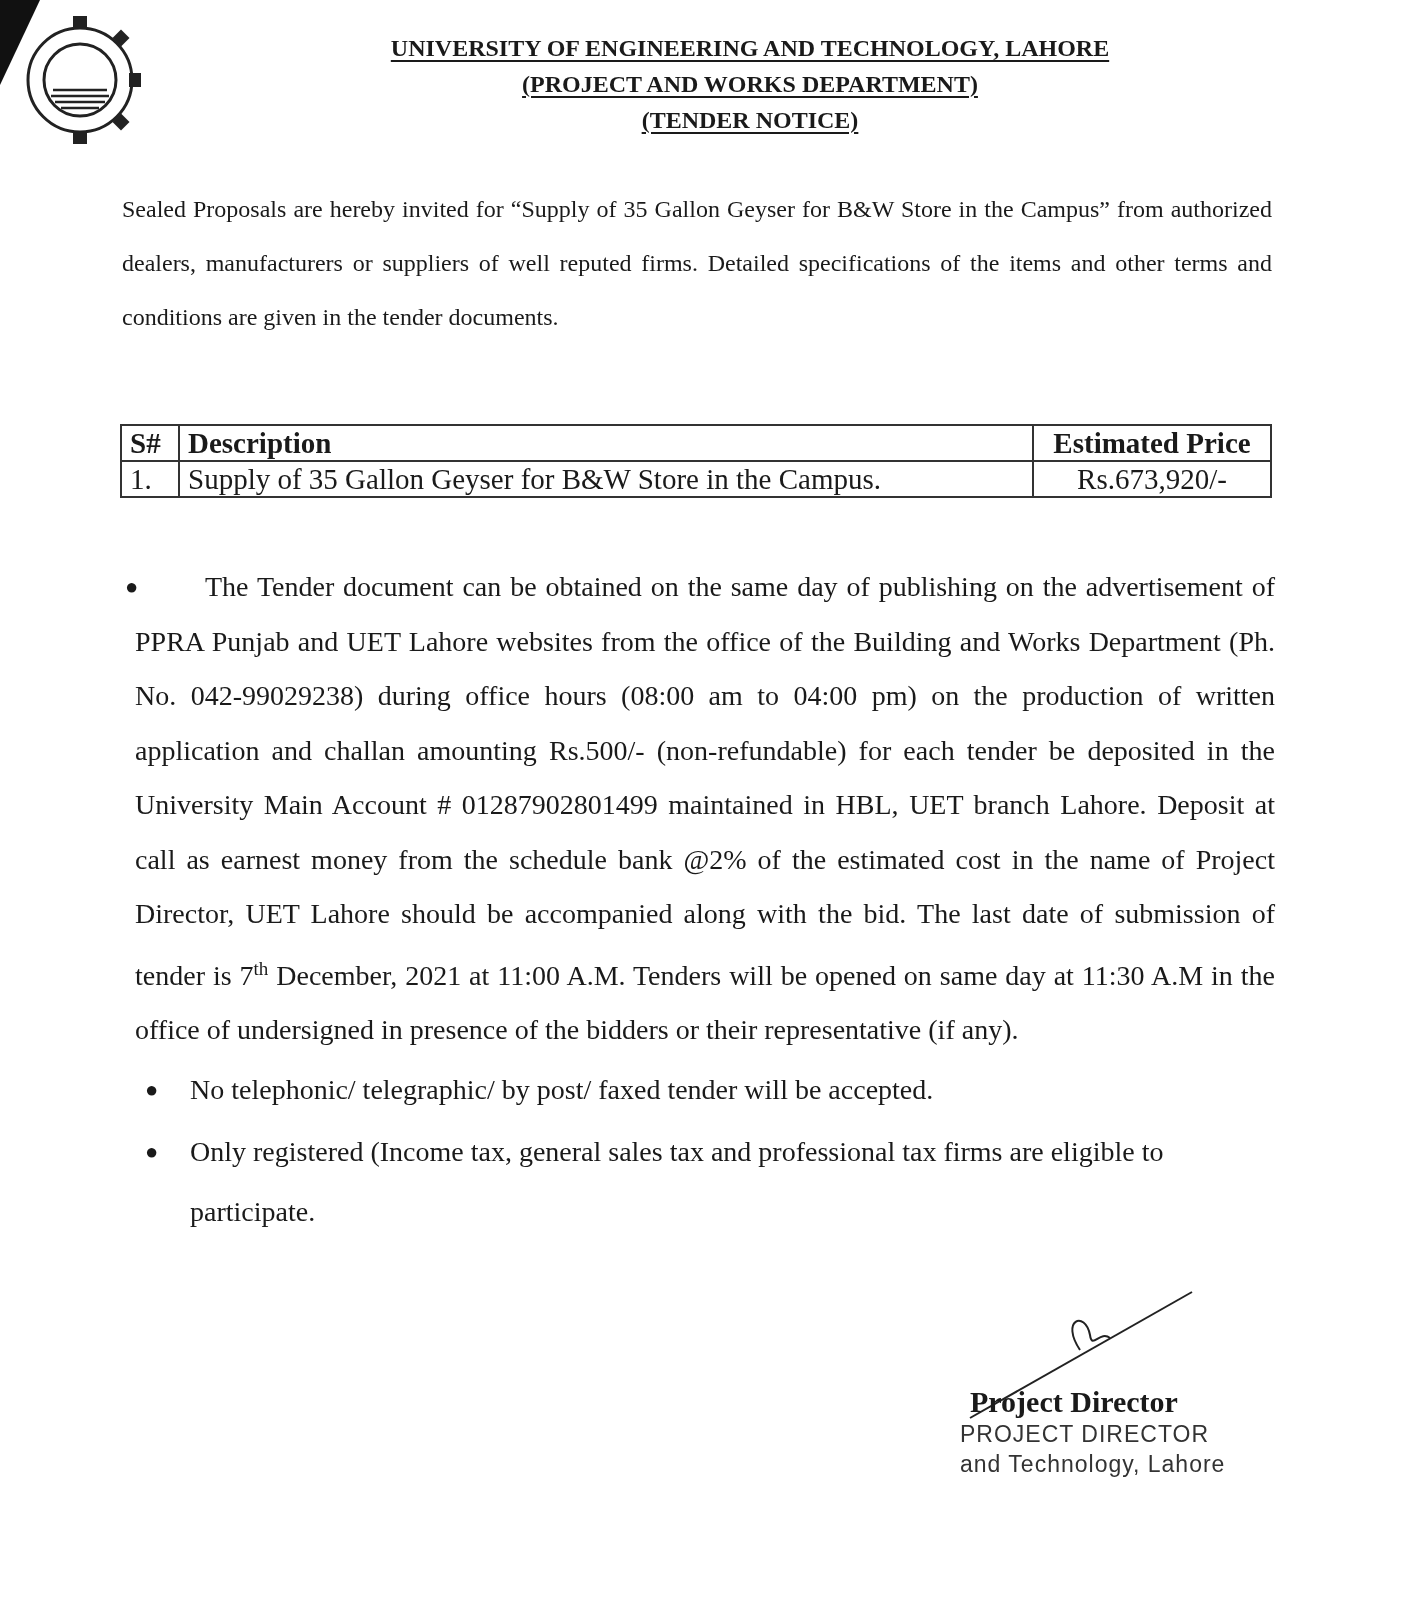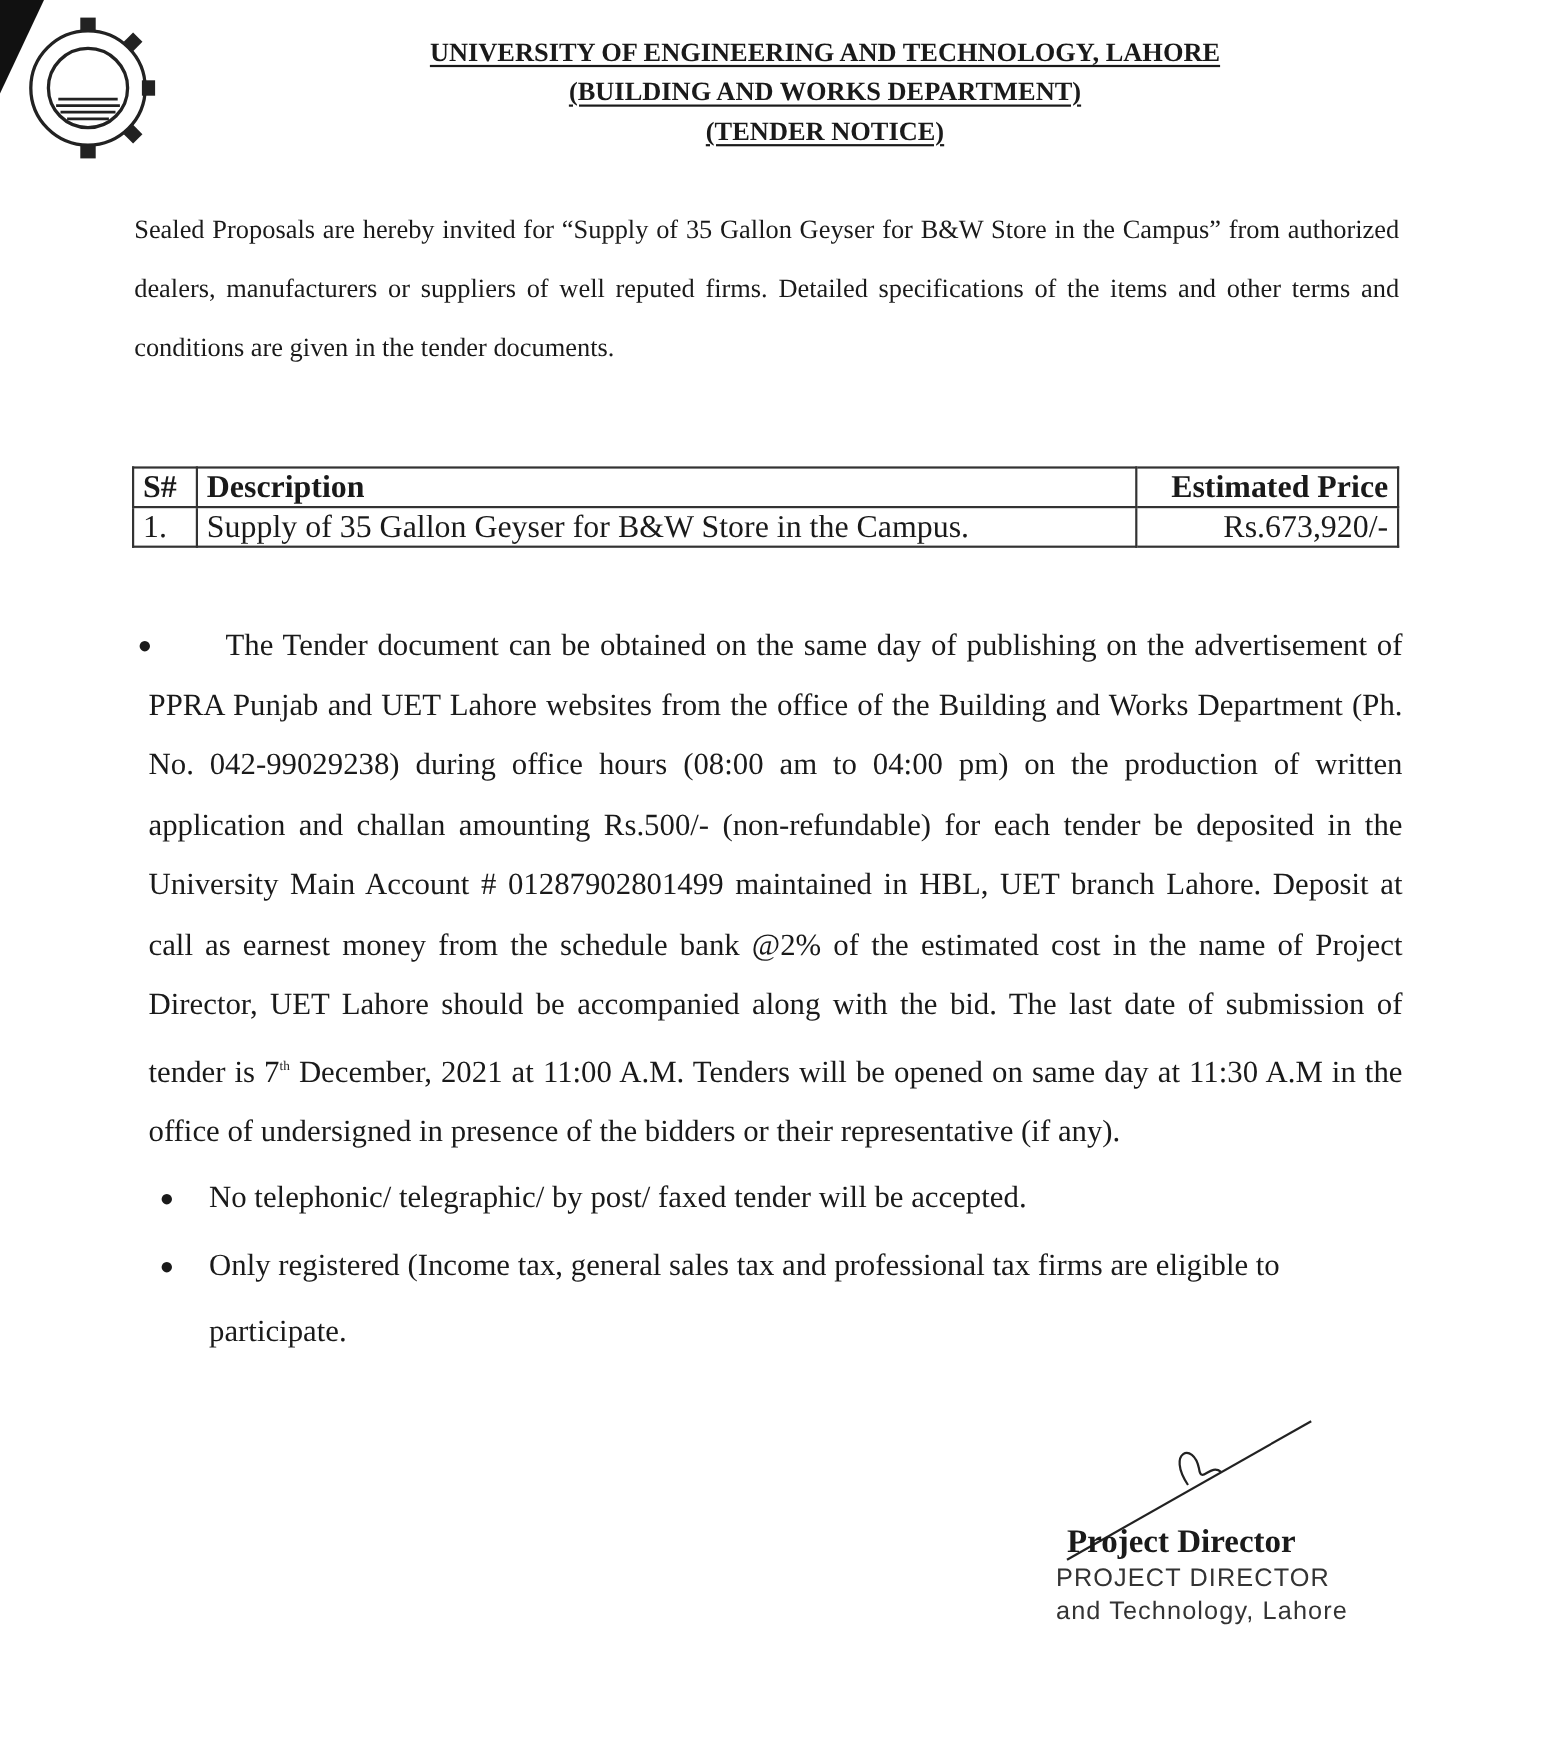--- a/index.html
+++ b/index.html
@@ -6,28 +6,28 @@
   body { width:1405px; height:1603px; position:relative; overflow:hidden; font-family:"Liberation Serif", serif; color:#1a1a1a; }
   .scan-corner { position:absolute; left:0; top:0; width:0; height:0; border-top:85px solid #111; border-right:40px solid transparent; }
   .logo { position:absolute; left:15px; top:12px; width:130px; height:135px; }
   .header { position:absolute; left:250px; top:30px; width:1000px; text-align:center; font-weight:bold; font-size:24px; line-height:36px; }
   .header div span { text-decoration:underline; text-decoration-thickness:2px; text-underline-offset:4px; }
   .intro { position:absolute; left:122px; top:182px; width:1150px; font-size:24px; line-height:54px; text-align:justify; }
   table.tender { position:absolute; left:120px; top:424px; width:1152px; border-collapse:collapse; font-size:29px; }
   table.tender td, table.tender th { border:2px solid #333; padding:0 8px; height:34px; }
   table.tender th { font-weight:bold; text-align:left; }
   table.tender .c1 { width:40px; }
-  table.tender .c3 { width:220px; text-align:right; }
+  table.tender .c3 { width:220px; text-align:center; }
   .bullets { position:absolute; left:125px; top:560px; width:1150px; font-size:28px; }
   .b1 { position:relative; padding-left:10px; line-height:54.5px; text-align:justify; }
   .b1 .dot, .b2 .dot { position:absolute; left:0; font-size:22px; }
   .b1 .txt { text-indent:70px; }
   .b2 { position:relative; padding-left:65px; line-height:60px; margin-top:2px; }
   .b2 .dot { left:20px; }
-  sup { font-size:12px; }
+  sup { font-size:19px; }
   .sign { position:absolute; left:960px; top:1385px; width:320px; }
   .sign .title { font-weight:bold; font-size:30px; margin-left:10px; }
   .stamp { font-family:"Liberation Sans", sans-serif; font-size:23px; line-height:30px; color:#333; letter-spacing:1px; }
   .sigline { position:absolute; left:960px; top:1290px; width:260px; height:130px; }
 </style>
 </head>
 <body>
 
 <div class="scan-corner"></div>
 
@@ -46,21 +46,21 @@
   <g stroke="#222" stroke-width="2.5">
     <line x1="38" y1="78" x2="92" y2="78"></line>
     <line x1="36" y1="84" x2="94" y2="84"></line>
     <line x1="40" y1="90" x2="90" y2="90"></line>
     <line x1="46" y1="96" x2="84" y2="96"></line>
   </g>
 </svg>
 
 <div class="header">
   <div><span>UNIVERSITY OF ENGINEERING AND TECHNOLOGY, LAHORE</span></div>
-  <div><span>(BUILDING AND WORKS DEPARTMENT)</span></div>
+  <div><span>(PROJECT AND WORKS DEPARTMENT)</span></div>
   <div><span>(TENDER NOTICE)</span></div>
 </div>
 
 <div class="intro">Sealed Proposals are hereby invited for “Supply of 35 Gallon Geyser for B&amp;W Store in the Campus” from authorized dealers, manufacturers or suppliers of well reputed firms. Detailed specifications of the items and other terms and conditions are given in the tender documents.</div>
 
 <table class="tender">
   <tbody>
       <tr>
     <th class="c1">S#</th>
     <th>Description</th>

